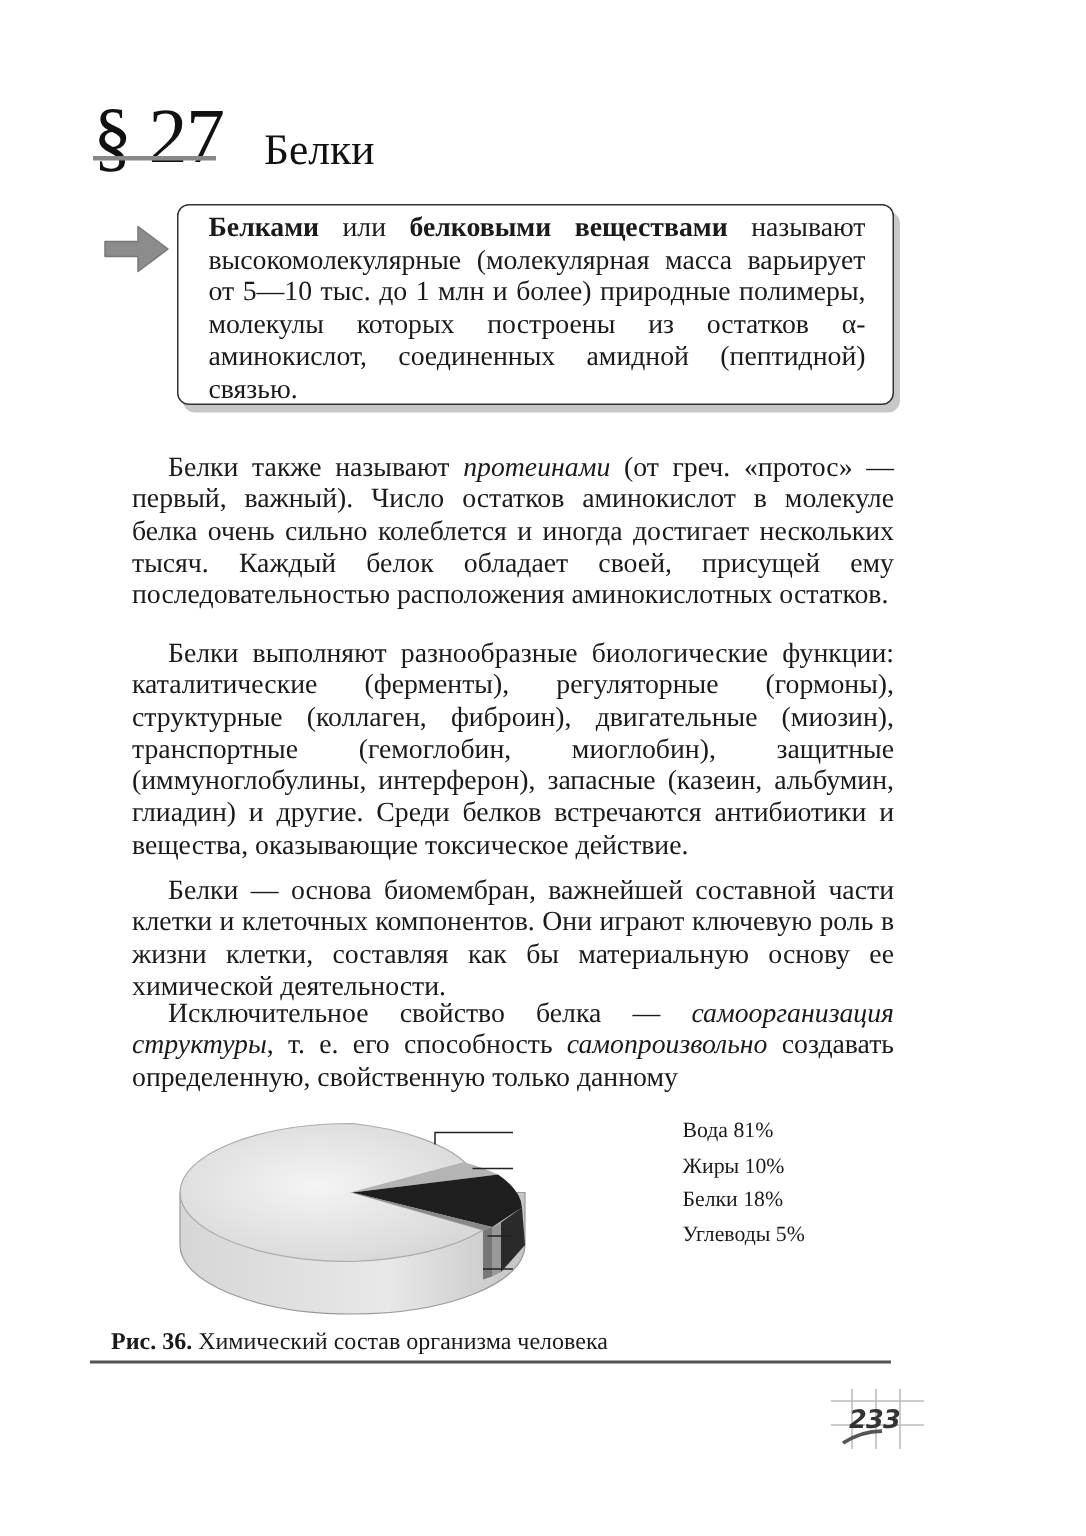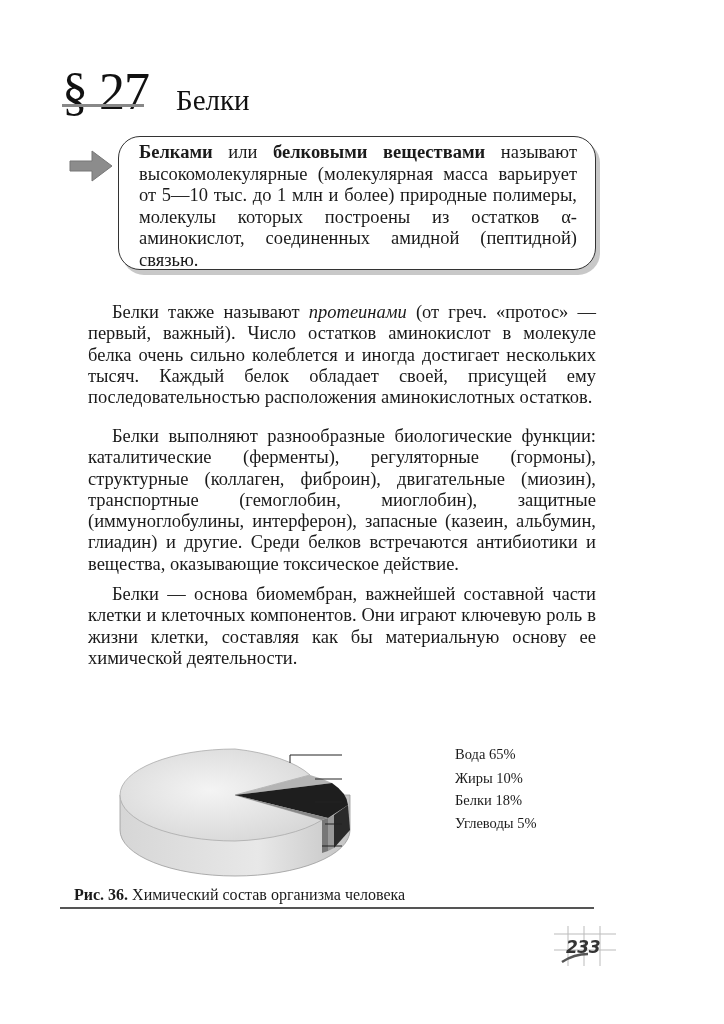--- a/index.html
+++ b/index.html
@@ -9,21 +9,21 @@
 
   .para-num { position: absolute; left: 62px; top: 62px; font-family: "Liberation Serif", serif;
               font-weight: normal; font-size: 52px; letter-spacing: -1px; color: #111; }
   .para-underline { position: absolute; left: 62px; top: 104px; width: 82px; height: 3px; background: #888; }
   .chapter-title { position: absolute; left: 176px; top: 84px; font-family: "Liberation Serif", serif;
                    font-size: 29px; color: #111; }
 
   .arrow { position: absolute; left: 68px; top: 148px; width: 48px; height: 36px; }
 
   .def-box { position: absolute; left: 118px; top: 136px; width: 478px; height: 134px;
-             border: 1.5px solid #333; border-radius: 22px; background: #fff;
+             border: 1.5px solid #333; border-radius: 8px; background: #fff;
              box-shadow: 4px 5px 0 #c8c8c8; box-sizing: border-box; padding: 5px 18px 0 20px; }
   .def-text { font-family: "Liberation Serif", serif; font-size: 18.5px; line-height: 21.6px;
               text-align: justify; margin: 0; color: #1a1a1a; }
   .def-text b { font-weight: bold; }
 
   .body-text { position: absolute; left: 88px; width: 508px; font-family: "Liberation Serif", serif;
                font-size: 18.5px; line-height: 21.3px; text-align: justify; margin: 0; color: #1a1a1a; }
   .body-text .indent { display: inline-block; width: 24px; }
   .p1 { top: 302px; }
   .p2 { top: 426px; }
@@ -59,20 +59,21 @@
   <div class="def-box">
     <p class="def-text"><b>Белками</b><span> или </span><b>белковыми веществами</b><span> называют высокомолекулярные (молекулярная масса варьирует от 5—10 тыс. до 1 млн и более) природные полимеры, молекулы которых построены из остатков α-аминокислот, соединенных амидной (пептидной) связью.</span></p>
   </div>
 
   <p class="body-text p1"><span class="indent"></span><span>Белки также называют </span><i>протеинами</i><span> (от греч. «протос» — первый, важный). Число остатков аминокислот в молекуле белка очень сильно колеблется и иногда достигает нескольких тысяч. Каждый белок обладает своей, присущей ему последовательностью расположения аминокислотных остатков.</span></p>
 
   <p class="body-text p2"><span class="indent"></span><span>Белки выполняют разнообразные биологические функции: каталитические (ферменты), регуляторные (гормоны), структурные (коллаген, фиброин), двигательные (миозин), транспортные (гемоглобин, миоглобин), защитные (иммуноглобулины, интерферон), запасные (казеин, альбумин, глиадин) и другие. Среди белков встречаются антибиотики и вещества, оказывающие токсическое действие.</span></p>
 
   <p class="body-text p3"><span class="indent"></span><span>Белки — основа биомембран, важнейшей составной части клетки и клеточных компонентов. Они играют ключевую роль в жизни клетки, составляя как бы материальную основу ее химической деятельности.</span></p>
 
+  <p class="body-text p4"><span class="indent"></span><span>Исключительное свойство белка — </span><i>самоорганизация структуры</i><span>, т. е. его способность </span><i>самопроизвольно</i><span> создавать определенную, свойственную только данному</span></p>
 
   <div class="chart">
     <svg width="500" height="150" viewBox="0 0 500 150">
       <defs>
         <radialGradient id="topGrad" cx="45%" cy="45%" r="60%">
           <stop offset="0%" stop-color="#f4f4f4"></stop>
           <stop offset="100%" stop-color="#d8d8d8"></stop>
         </radialGradient>
         <linearGradient id="sideGrad" x1="0" y1="0" x2="1" y2="0">
           <stop offset="0%" stop-color="#d6d6d6"></stop>
@@ -94,21 +95,21 @@
 
       <path d="M125 60 L218 83 L212 85 Z" fill="#888"></path>
       <path d="M238 70 L240 95 L224 113 L224 80 Z" fill="#2a2a2a"></path>
 
       <polyline points="180,28 180,20 232,20" fill="none" stroke="#222" stroke-width="1"></polyline>
       <polyline points="205,44 232,44" fill="none" stroke="#222" stroke-width="1"></polyline>
       <polyline points="205,67 232,67" fill="none" stroke="#222" stroke-width="1"></polyline>
       <polyline points="215,89 232,89" fill="none" stroke="#222" stroke-width="1"></polyline>
       <polyline points="212,111 232,111" fill="none" stroke="#222" stroke-width="1"></polyline>
     </svg>
-    <div class="legend-item" style="top:11px">Вода 65%</div>
+    <div class="legend-item" style="top:11px">Вода 81%</div>
     <div class="legend-item" style="top:35px">Жиры 10%</div>
     <div class="legend-item" style="top:57px">Белки 18%</div>
     <div class="legend-item" style="top:80px">Углеводы 5%</div>
   </div>
 
   <div class="caption"><b>Рис. 36.</b><span> Химический состав организма человека</span></div>
   <div class="caption-rule"></div>
 
   <svg class="page-number-box" viewBox="0 0 62 40">
     <g stroke="#bbb" stroke-width="1">

